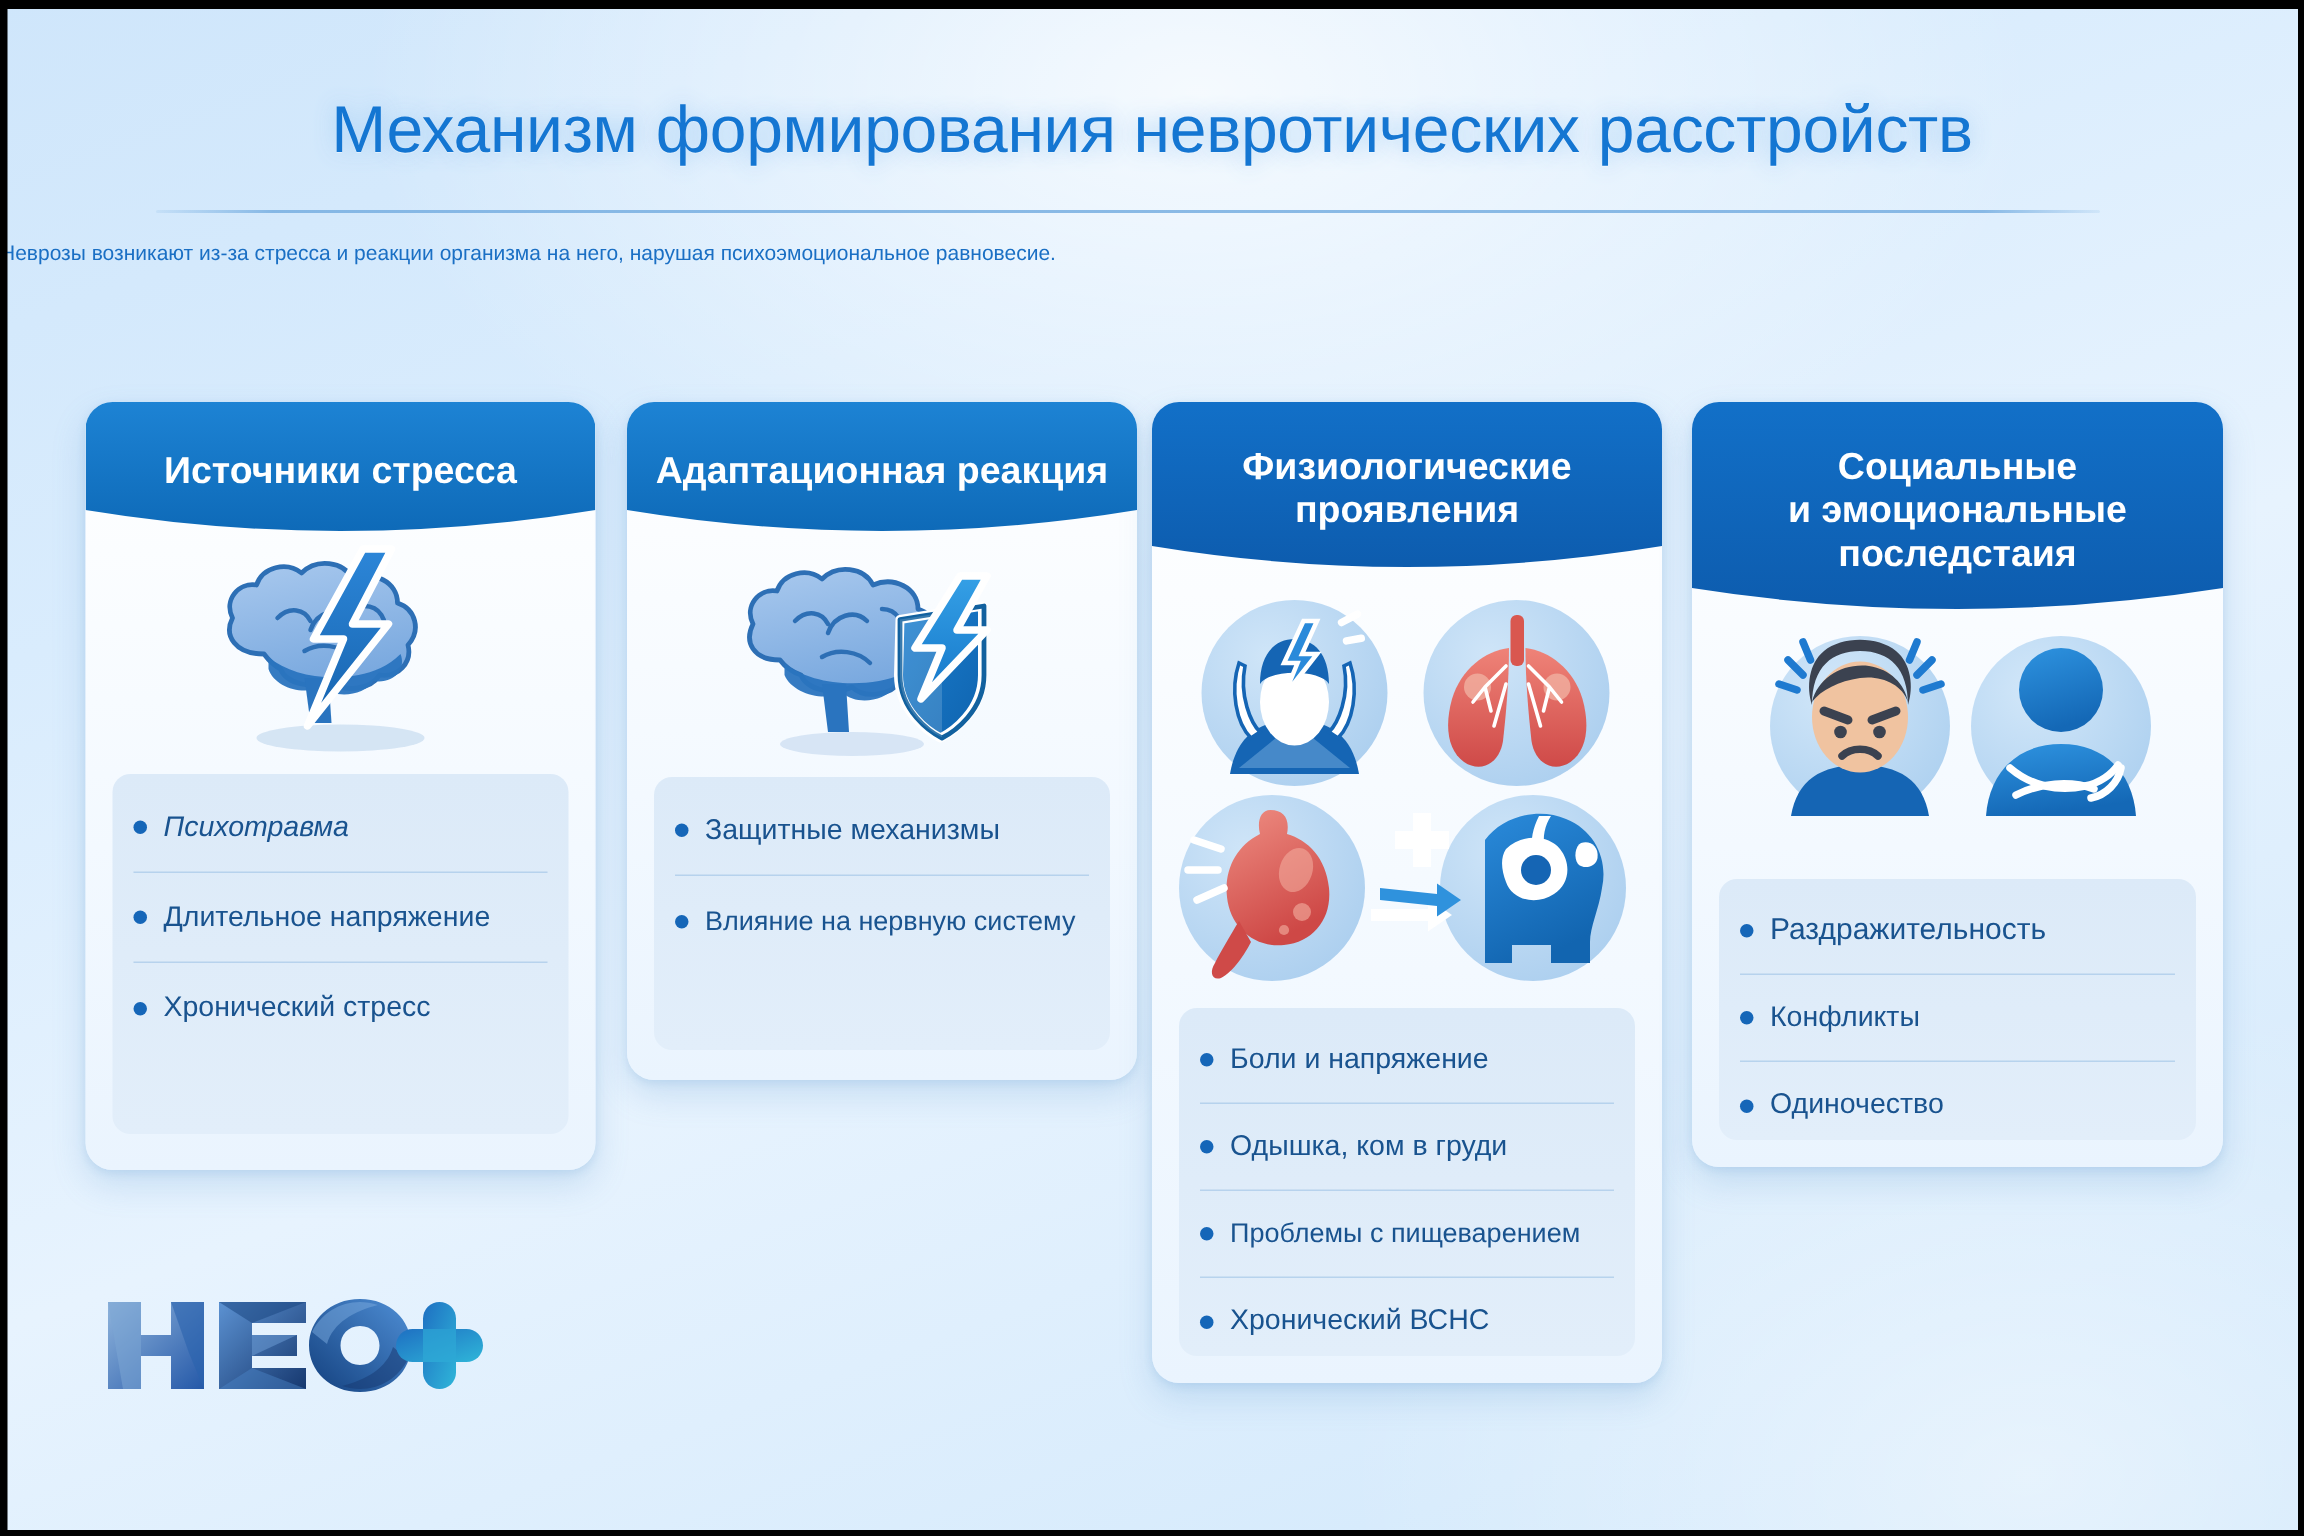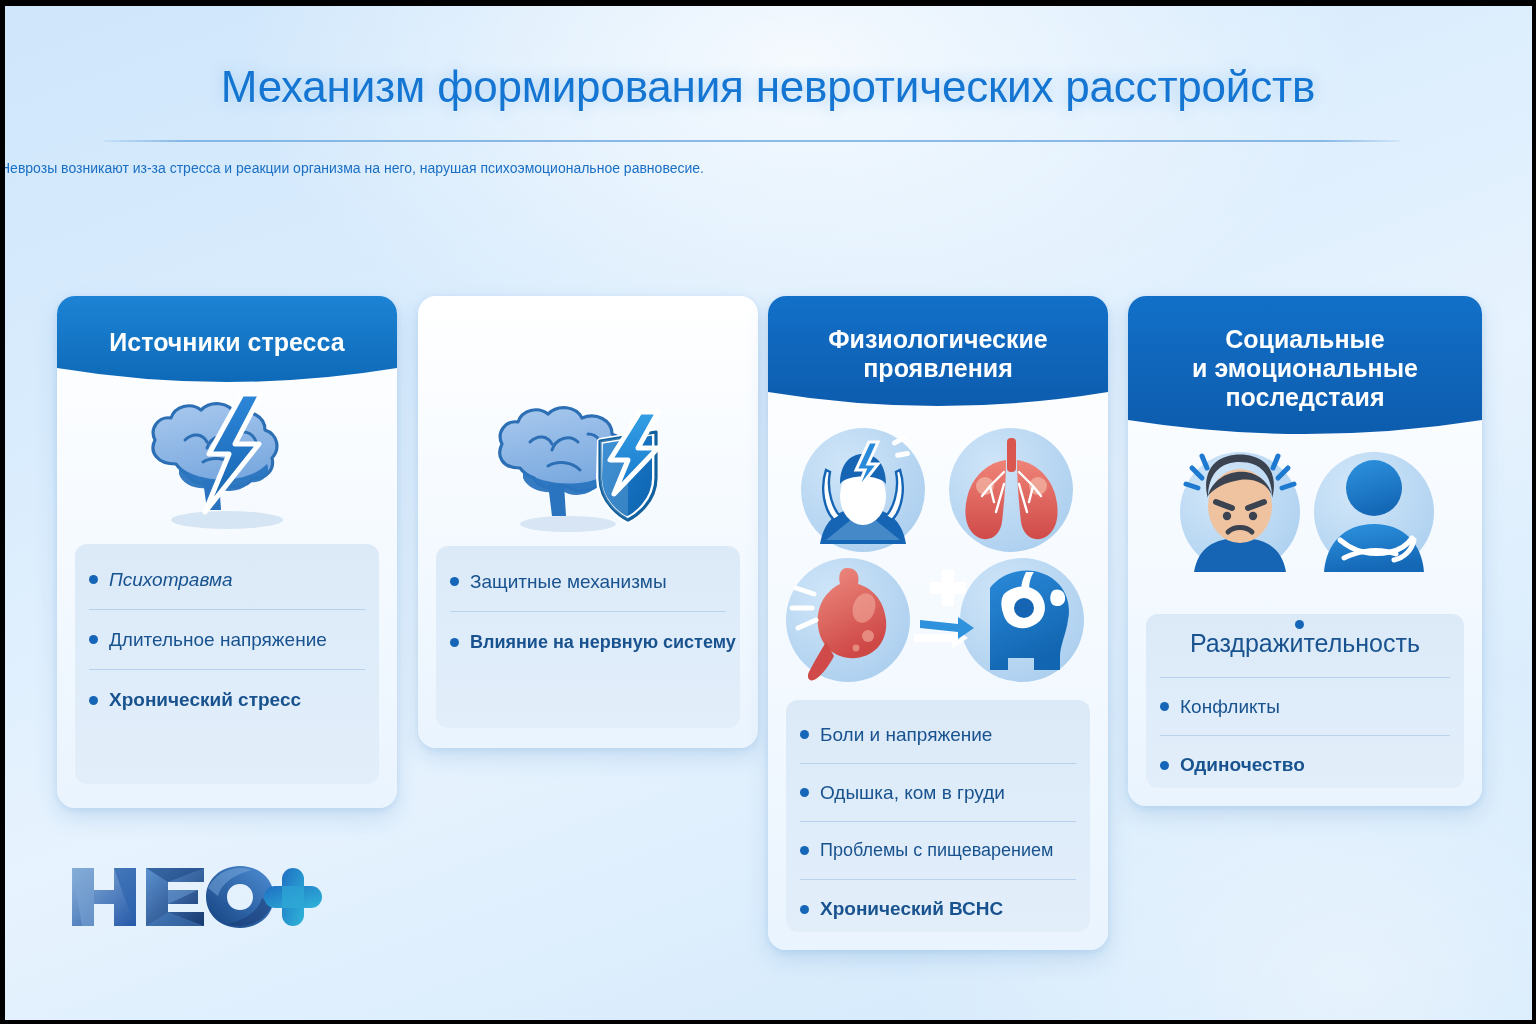--- a/index.html
+++ b/index.html
@@ -40,21 +40,20 @@
     font-size:14px;color:#1a6fc4;white-space:nowrap;
   }
 
   
   .card{
     position:absolute;
     border-radius:18px;
     background:linear-gradient(180deg,#ffffff 0%,#f3f9ff 58%,#eaf4fe 100%);
     box-shadow:0 10px 22px rgba(90,150,205,.22), 0 2px 6px rgba(90,150,205,.16);
     overflow:hidden;
-    margin-top:28px;
   }
   .card-head{
     position:absolute;left:0;top:0;width:100%;
     color:#fff;text-align:center;font-weight:bold;
     display:flex;align-items:center;justify-content:center;
     line-height:1.16;
     z-index:2;
   }
   .card-head .htxt{position:relative;z-index:3;padding:0 10px;}
   .head-bg{
@@ -70,21 +69,21 @@
     border-radius:12px;
     padding:6px 14px 6px 14px;
     box-sizing:border-box;
   }
   .li{
     display:flex;align-items:center;
     color:#19538f;
     border-bottom:1px solid rgba(150,190,228,.55);
     box-sizing:border-box;
   }
-  .li:last-child{border-bottom:none;font-weight:bold;}
+  .li:last-child{border-bottom:none;}
   .dot{
     width:9px;height:9px;border-radius:50%;
     background:#1566b8;margin-right:11px;flex:0 0 9px;
   }
   .li-t{white-space:nowrap;}
 
   
   .logo{position:absolute;left:68px;top:862px;width:260px;height:70px;}
 </style>
 </head>
@@ -150,20 +149,32 @@
         <span class="li-t">Длительное напряжение</span>
       </div>
       <div class="li" style="height:60px;font-size:19px;">
         <span class="dot"></span>
         <span class="li-t">Хронический стресс</span>
       </div>
     </div>
   </div>
 
   <div class="card" style="left:418px;top:268px;width:340px;height:452px;">
+    <div class="card-head" style="height:92px;font-size:25px;">
+      <svg class="head-bg" viewBox="0 0 340 92" preserveAspectRatio="none">
+        <defs>
+          <linearGradient id="hg2" x1="0" y1="0" x2="0" y2="1">
+            <stop offset="0" stop-color="#1d83d4"></stop>
+              <stop offset="1" stop-color="#0e6ab8"></stop>
+          </linearGradient>
+        </defs>
+        <path d="M0,0 H340 V72 Q170,100 0,72 Z" fill="url(#hg2)"></path>
+      </svg>
+      <span class="htxt">Адаптационная реакция</span>
+    </div>
 
     <div class="icon-zone" style="position:absolute;left:0;top:92px;width:340px;height:152px;">
       <svg width="340" height="152" viewBox="0 0 340 152">
         <defs>
           <linearGradient id="br2" x1="0" y1="0" x2="0.3" y2="1">
             <stop offset="0" stop-color="#a9c9ee"></stop>
               <stop offset="1" stop-color="#7aa9df"></stop>
           </linearGradient>
           <linearGradient id="sh2" x1="0" y1="0" x2="1" y2="1">
             <stop offset="0" stop-color="#1b7fd0"></stop>
@@ -378,21 +389,21 @@
           <circle cx="246" cy="48" r="28" fill="url(#pers)"></circle>
           <path d="M196,132 C198,104 216,84 246,84 C276,84 294,104 296,132 Z" fill="url(#pers)"></path>
           <path d="M212,100 C226,112 244,116 262,112 C272,110 280,104 284,98" fill="none" stroke="#ffffff" stroke-width="5" stroke-linecap="round"></path>
           <path d="M216,118 C232,110 252,108 268,114" fill="none" stroke="#ffffff" stroke-width="5" stroke-linecap="round"></path>
           <path d="M286,100 C284,110 276,118 266,120" fill="none" stroke="#ffffff" stroke-width="5" stroke-linecap="round"></path>
         </g>
       </svg>
     </div>
 
     <div class="list" style="top:318px;height:174px;">
-      <div class="li" style="height:58px;font-size:25px;flex-direction:column;">
+      <div class="li" style="height:58px;font-size:20px;">
         <span class="dot"></span>
         <span class="li-t">Раздражительность</span>
       </div>
       <div class="li" style="height:58px;font-size:19px;">
         <span class="dot"></span>
         <span class="li-t">Конфликты</span>
       </div>
       <div class="li" style="height:58px;font-size:19px;">
         <span class="dot"></span>
         <span class="li-t">Одиночество</span>

